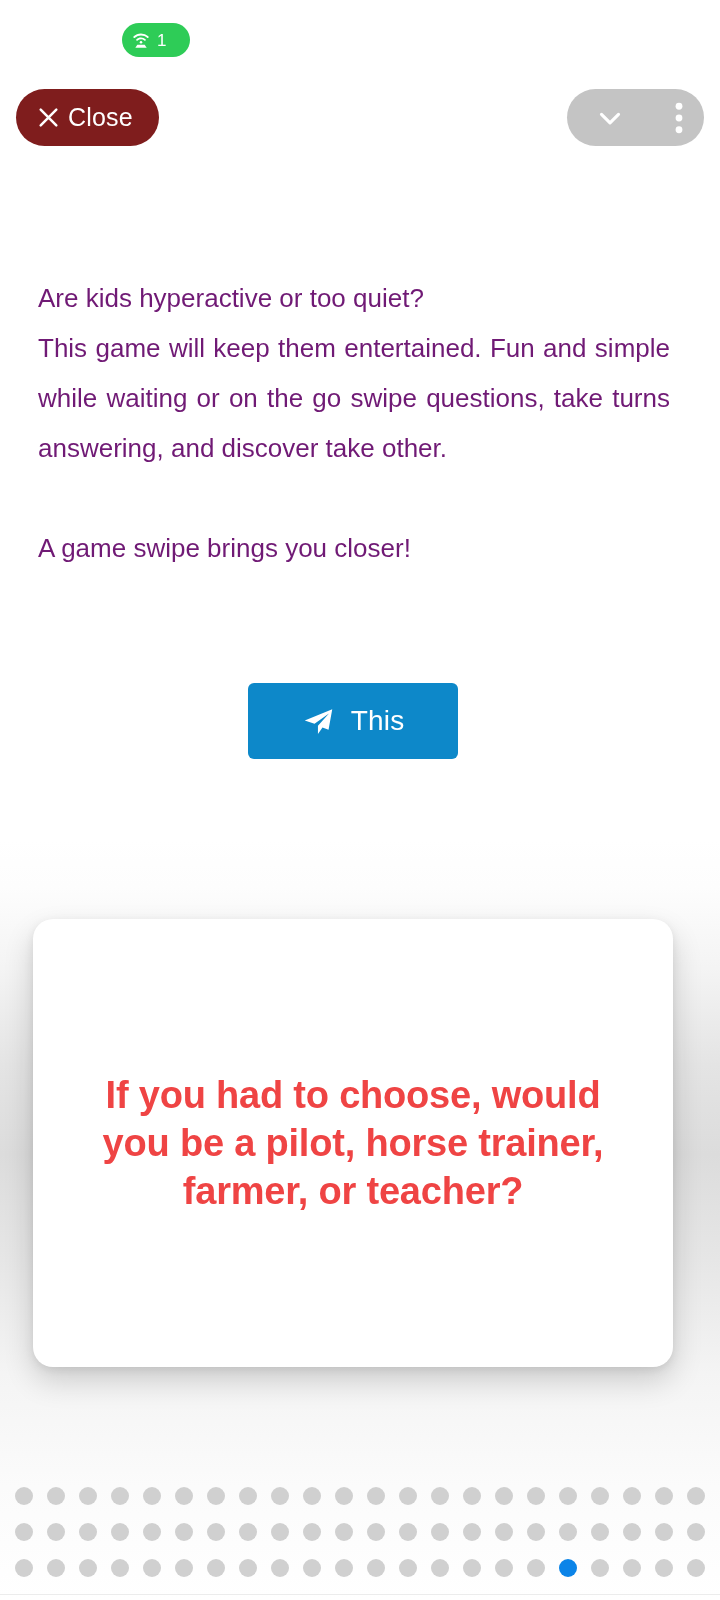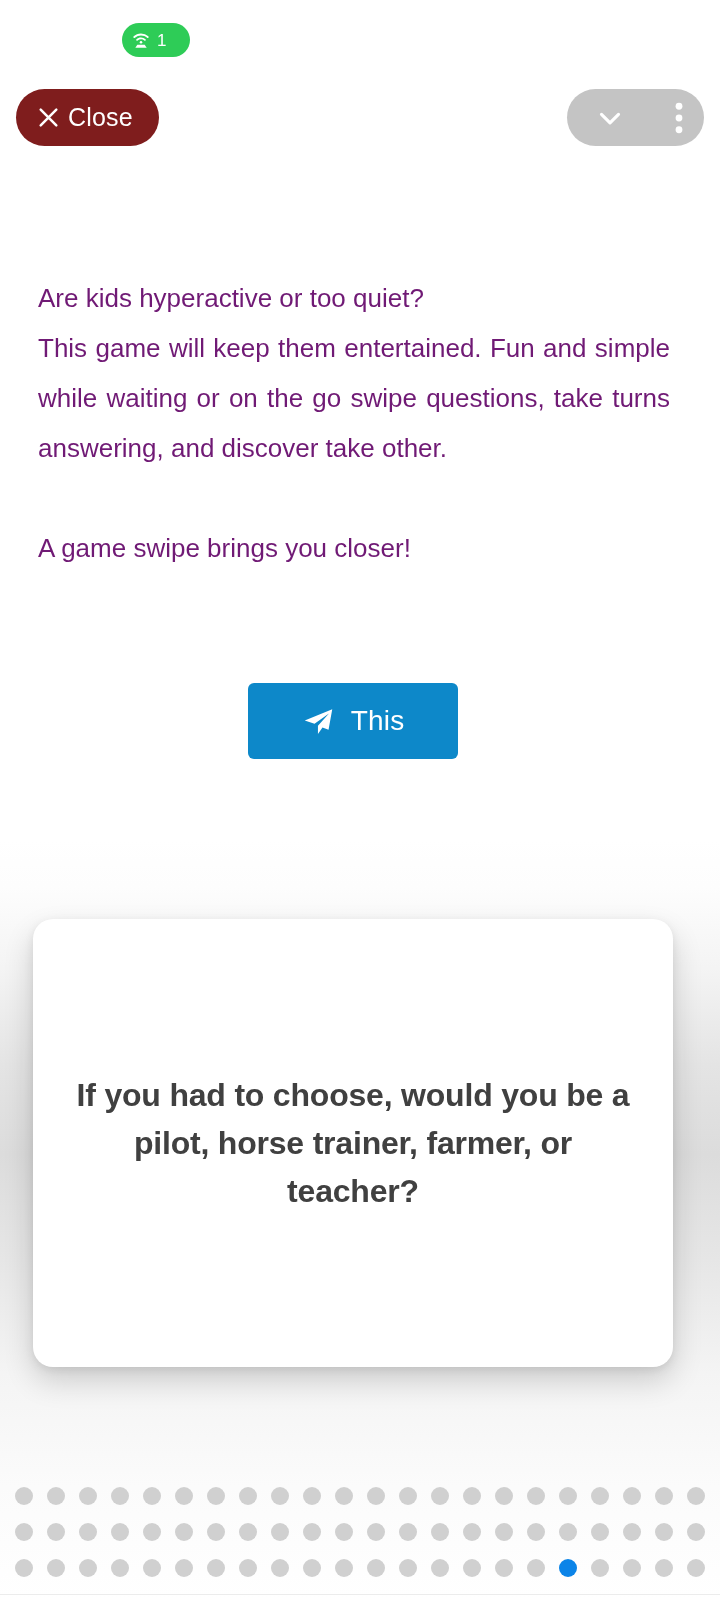--- a/index.html
+++ b/index.html
@@ -165,22 +165,22 @@
     background: #ffffff;
     border-radius: 20px;
     box-shadow: 0 14px 30px rgba(0,0,0,0.16),
                 0 3px 10px rgba(0,0,0,0.08);
     display: flex;
     align-items: center;
     justify-content: center;
     padding: 0 40px;
   }
   .question-text {
-    color: #404040;
-    font-size: 32px;
+    color: #ef4444;
+    font-size: 38px;
     font-weight: bold;
     line-height: 48px;
     text-align: center;
     letter-spacing: -0.2px;
   }
 
   
   .dot-grid {
     position: absolute;
     left: 0;

